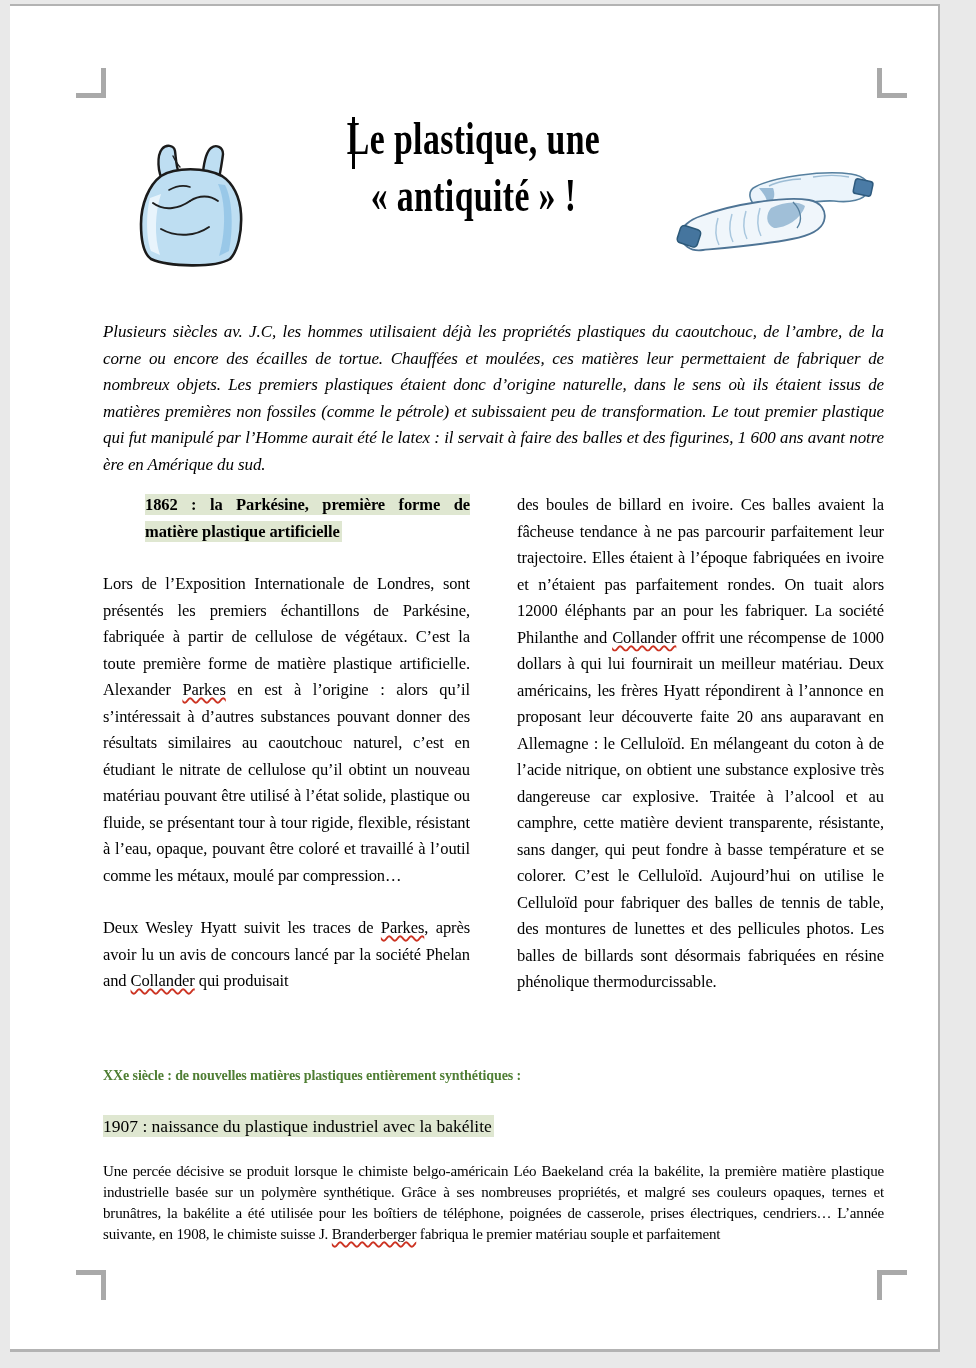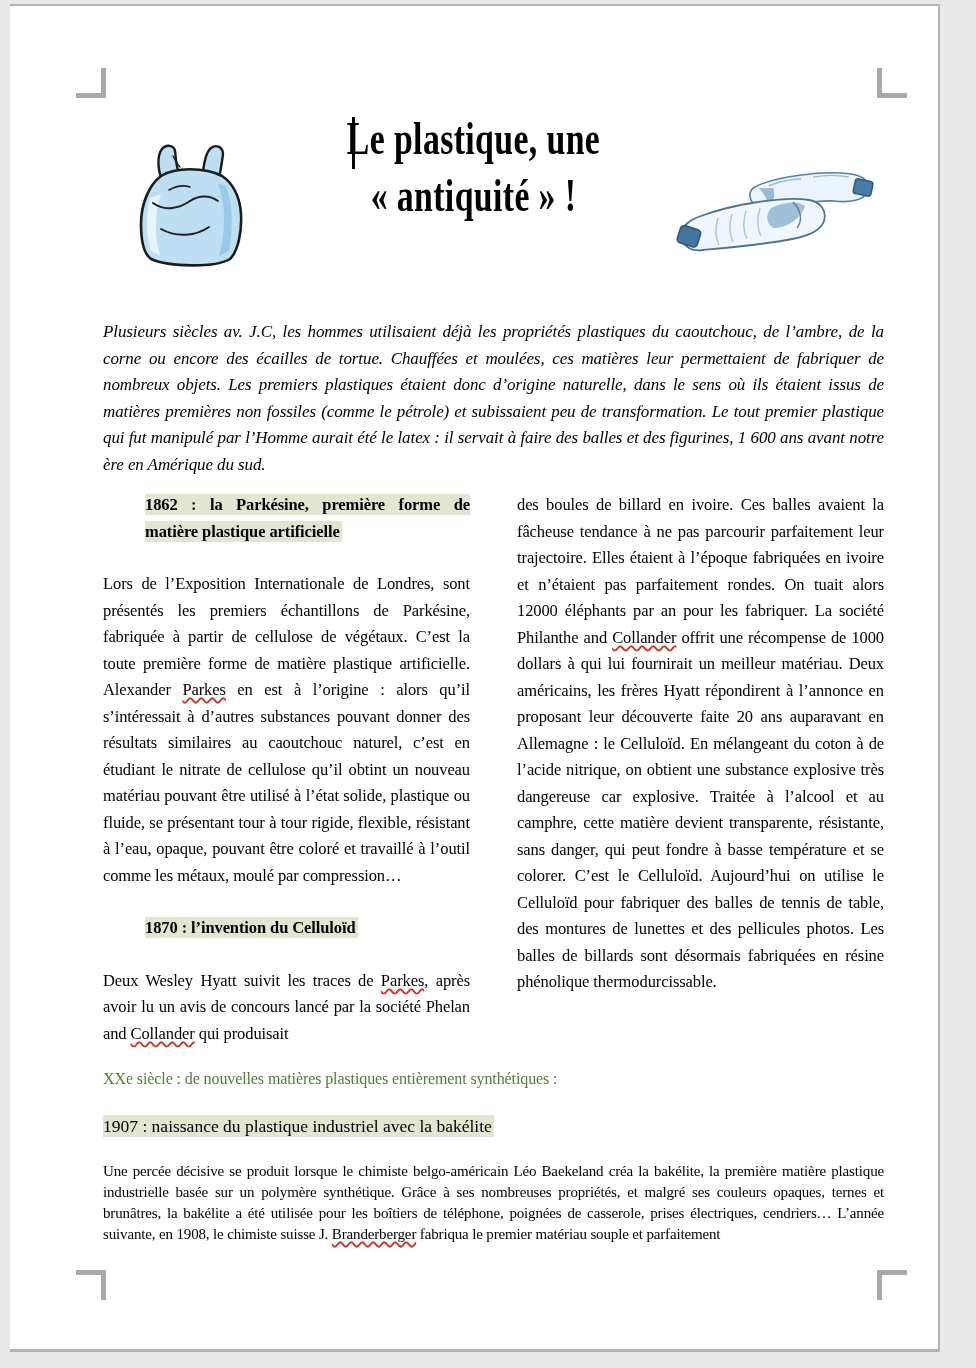--- a/index.html
+++ b/index.html
@@ -45,21 +45,21 @@
   }
   .col{width:367px;}
   .col p{margin:0 0 26px 0;}
   .col p.hpara{font-weight:bold;margin-left:42px;}
   .hl{background:#dfe7d1;padding:1px 2px 1px 0;}
   .sq{text-decoration-line:underline;text-decoration-style:wavy;text-decoration-color:#cc3322;text-decoration-thickness:1.5px;text-underline-offset:2px;text-decoration-skip-ink:none;}
   .un{text-decoration-color:#000;}
 
   .green-h{
     position:absolute;left:93px;top:1048px;width:781px;
-    font-weight:normal;font-size:16px;color:#4f7e33;letter-spacing:-0.1px;
+    font-weight:bold;font-size:14px;color:#4f7e33;letter-spacing:-0.1px;
   }
   .sub-h{position:absolute;left:93px;top:1092px;font-size:17.5px;border-radius:6px;}
   .final{
     position:absolute;left:93px;top:1140px;width:781px;
     font-size:15px;line-height:21px;text-align:justify;letter-spacing:-0.15px;
   }
 </style>
 </head>
 <body>
 
@@ -105,21 +105,20 @@
     <path d="M98,50 C110,44 124,42 132,48 C128,61 113,70 101,70 C92,66 93,56 98,50 Z" fill="#7ea8c9" opacity="0.7"></path>
     <path d="M120,44 C128,52 130,62 124,70" fill="none" stroke="#557f9e" stroke-width="1.3"></path>
   </svg>
 
   <p class="intro">Plusieurs siècles av. J.C, les hommes utilisaient déjà les propriétés plastiques du caoutchouc, de l’ambre, de la corne ou encore des écailles de tortue. Chauffées et moulées, ces matières leur permettaient de fabriquer de nombreux objets. Les premiers plastiques étaient donc d’origine naturelle, dans le sens où ils étaient issus de matières premières non fossiles (comme le pétrole) et subissaient peu de transformation. Le tout premier plastique qui fut manipulé par l’Homme aurait été le latex : il servait à faire des balles et des figurines, 1 600 ans avant notre ère en Amérique du sud.</p>
 
   <div class="cols">
     <div class="col">
       <p class="hpara"><span class="hl">1862 : la Parkésine, première forme de matière plastique artificielle</span></p>
       <p><span>Lors de l’Exposition Internationale de Londres, sont présentés les premiers échantillons de Parkésine, fabriquée à partir de cellulose de végétaux. C’est la toute première forme de matière plastique artificielle. Alexander </span><span class="sq">Parkes</span><span> en est à l’origine : alors qu’il s’intéressait à d’autres substances pouvant donner des résultats similaires au caoutchouc naturel, c’est en étudiant le nitrate de cellulose qu’il obtint un nouveau matériau pouvant être utilisé à l’état solide, plastique ou fluide, se présentant tour à tour rigide, flexible, résistant à l’eau, opaque, pouvant être coloré et travaillé à l’outil comme les métaux, moulé par compression…</span></p>
-      <p class="hpara"><span class="hl">1870 : l’invention du Celluloïd</span></p>
       <p><span>Deux Wesley Hyatt suivit les traces de </span><span class="sq">Parkes</span><span>, après avoir lu un avis de concours lancé par la société Phelan and </span><span class="sq">Collander</span><span> qui produisait</span></p>
     </div>
     <div class="col">
       <p><span>des boules de billard en ivoire. Ces balles avaient la fâcheuse tendance à ne pas parcourir parfaitement leur trajectoire. Elles étaient à l’époque fabriquées en ivoire et n’étaient pas parfaitement rondes. On tuait alors 12000 éléphants par an pour les fabriquer. La société Philanthe and </span><span class="sq">Collander</span><span> offrit une récompense de 1000 dollars à qui lui fournirait un meilleur matériau. Deux américains, les frères Hyatt répondirent à l’annonce en proposant leur découverte faite 20 ans auparavant en Allemagne : </span><span class="un">le Celluloïd</span><span>. En mélangeant du coton à de l’acide nitrique, on obtient une substance explosive très dangereuse car explosive. Traitée à l’alcool et au camphre, cette matière devient transparente, résistante, sans danger, qui peut fondre à basse température et se colorer. C’est le Celluloïd. Aujourd’hui on utilise le Celluloïd pour fabriquer des balles de tennis de table, des montures de lunettes et des pellicules photos. Les balles de billards sont désormais fabriquées en résine phénolique thermodurcissable.</span></p>
     </div>
   </div>
 
   <p class="green-h">XXe siècle : de nouvelles matières plastiques entièrement synthétiques :</p>
   <p class="sub-h"><span class="hl">1907 : naissance du plastique industriel avec la bakélite</span></p>
   <p class="final"><span>Une percée décisive se produit lorsque le chimiste belgo-américain Léo Baekeland créa la bakélite, la première matière plastique industrielle basée sur un polymère synthétique. Grâce à ses nombreuses propriétés, et malgré ses couleurs opaques, ternes et brunâtres, la bakélite a été utilisée pour les boîtiers de téléphone, poignées de casserole, prises électriques, cendriers… L’année suivante, en 1908, le chimiste suisse J. </span><span class="sq">Branderberger</span><span> fabriqua le premier matériau souple et parfaitement</span></p>

